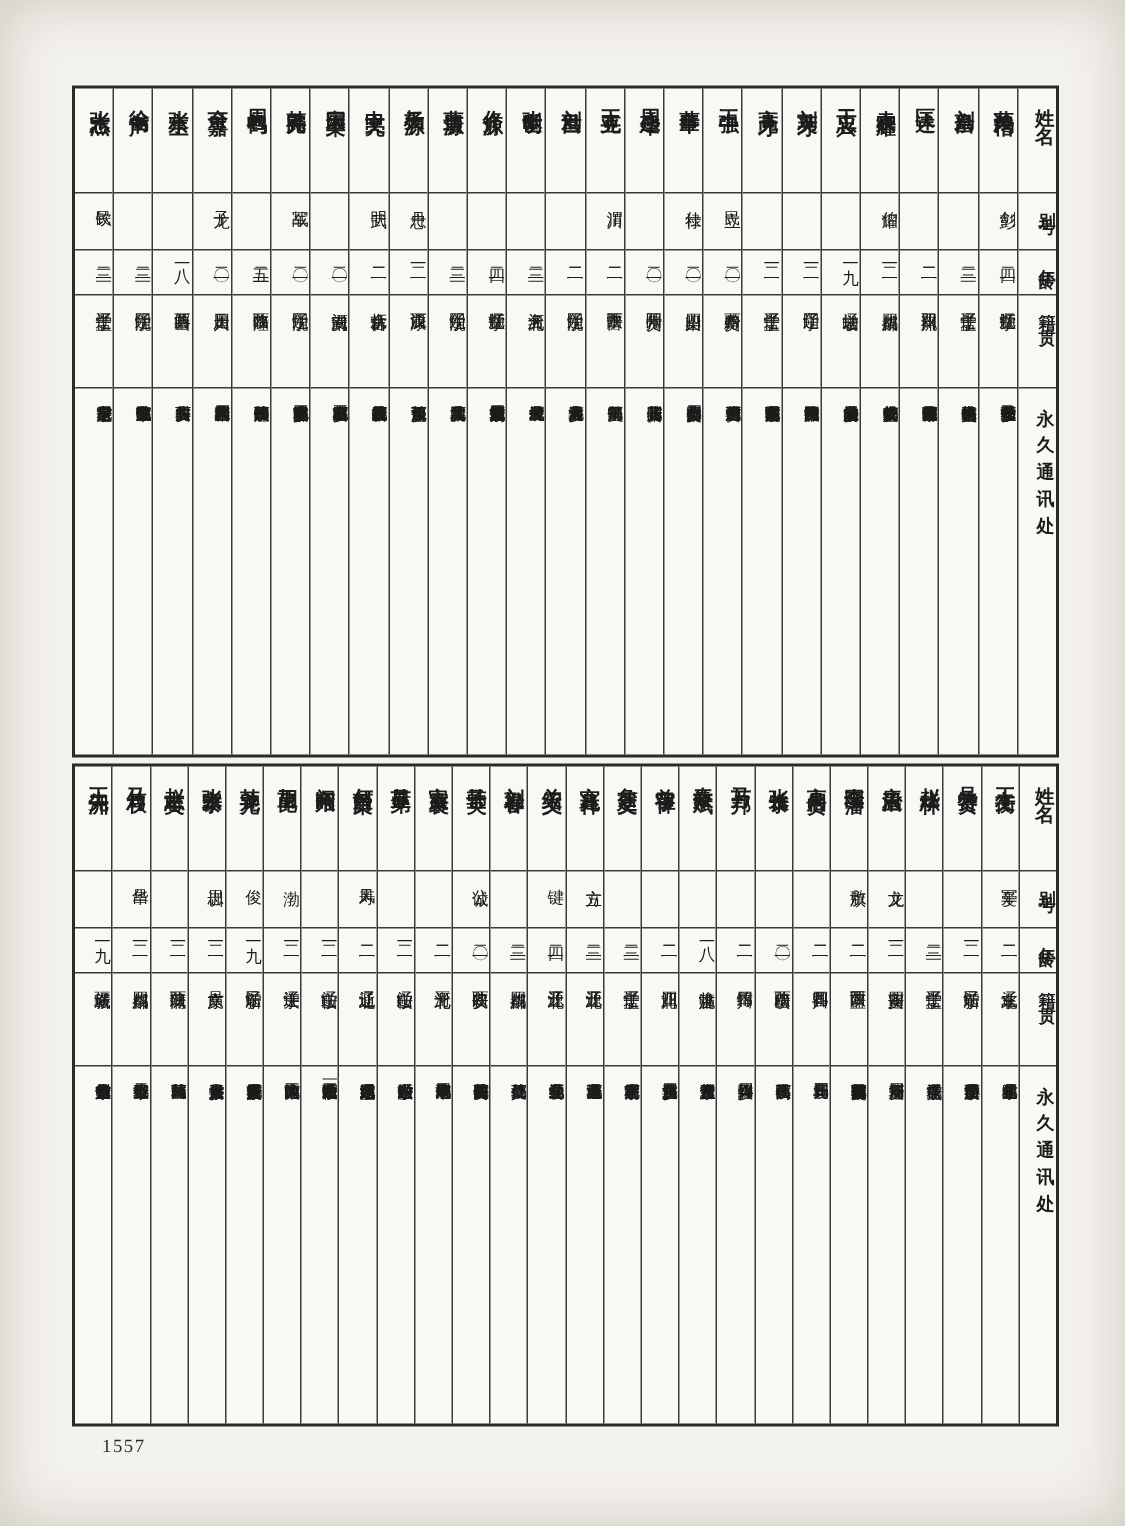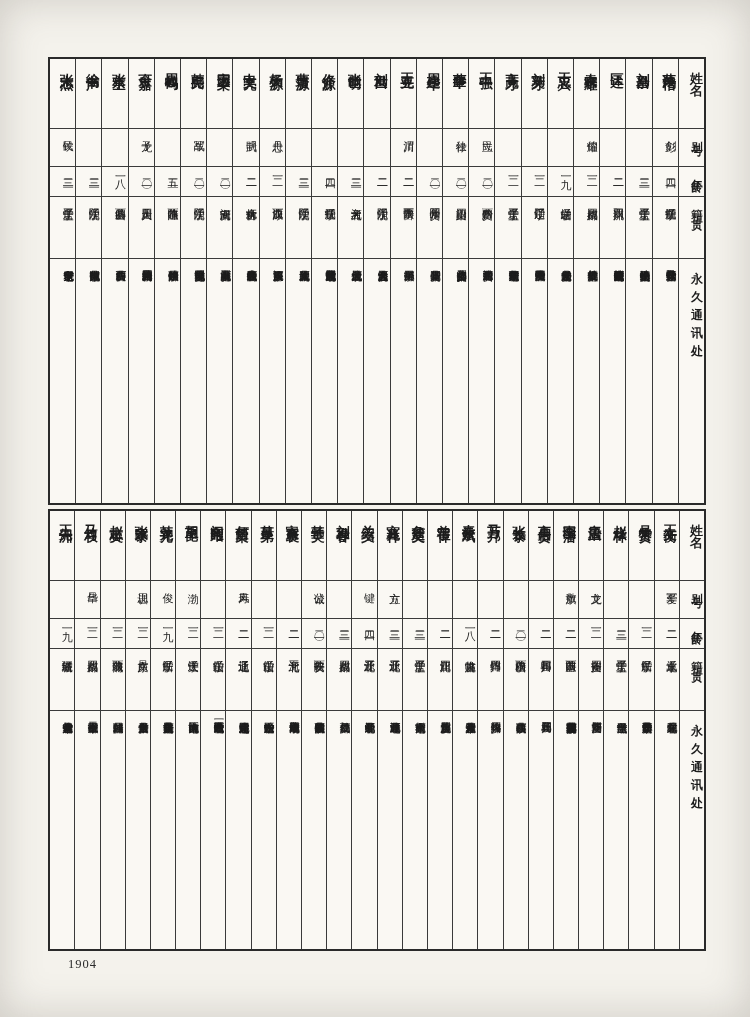--- a/index.html
+++ b/index.html
@@ -422,14 +422,14 @@
       </div>
       <div class="col">
         <div class="cell c-name">王先洲</div>
         <div class="cell c-alias"></div>
         <div class="cell c-age">一九</div>
         <div class="cell c-native">新疆塔城</div>
         <div class="cell c-addr">甘肃省兰州市畅家巷七十八号</div>
       </div>
     </div>
 
-  <div id="page-number">1904</div>
+  <div id="page-number">1557</div>
 </div>
 
 </body></html>

